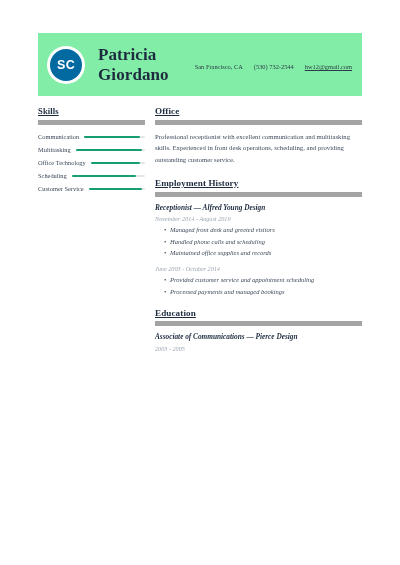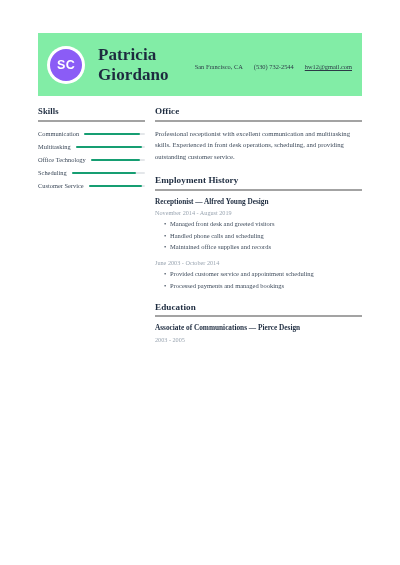--- a/index.html
+++ b/index.html
@@ -102,22 +102,23 @@
     align-items: flex-start;
   }
   .col-left  { width: 107px; flex: 0 0 107px; }
   .col-right { width: 207px; flex: 0 0 207px; margin-left: 10px; }
 
   .section-title {
     font-size: 8.6px;
     font-weight: bold;
     color: #1d2b3f;
     padding-bottom: 3.5px;
-    border-bottom: 2px solid #a3a3a3;
+    border-bottom: 5px solid #a3a3a3;
     letter-spacing: 0.1px;
+    text-decoration: underline;
   }
   .col-right .section-title { font-size: 9.1px; }
   .section + .section { margin-top: 13px; }
 
   
   .skill-list { margin-top: 6px; }
   .skill-row {
     display: flex;
     align-items: center;
     height: 13px;
@@ -147,21 +148,21 @@
 
   
   .profile-text {
     margin-top: 6px;
     font-size: 6.7px;
     line-height: 1.72;
     color: #3f4c5c;
   }
 
   
-  .entry { margin-top: 7px; }
+  .entry { margin-top: 7px; font-style: italic; }
   .entry + .entry { margin-top: 9px; }
   .entry-heading {
     font-size: 7.3px;
     font-weight: bold;
     color: #1d2b3f;
     line-height: 1.2;
   }
   .entry-date {
     font-size: 6.2px;
     color: #9aa5b1;
@@ -190,21 +191,21 @@
     font-size: 6.5px;
   }
 </style>
 </head>
 <body>
 
 <div class="page">
 
   <div class="header" style="background: rgb(130, 237, 166);">
     <div class="avatar-wrap">
-      <div class="avatar" style="background: #8b5cf6;">SC</div>
+      <div class="avatar" style="background: #0369a1;">SC</div>
     </div>
     <div class="ident">
       <div class="full-name">Patricia Giordano</div>
       <div class="contact-row">
         <span class="contact-item">San Francisco, CA</span>
         <span class="contact-item">(530) 732-2544</span>
         <span class="contact-item email">hw12@gmail.com</span>
       </div>
     </div>
   </div>

